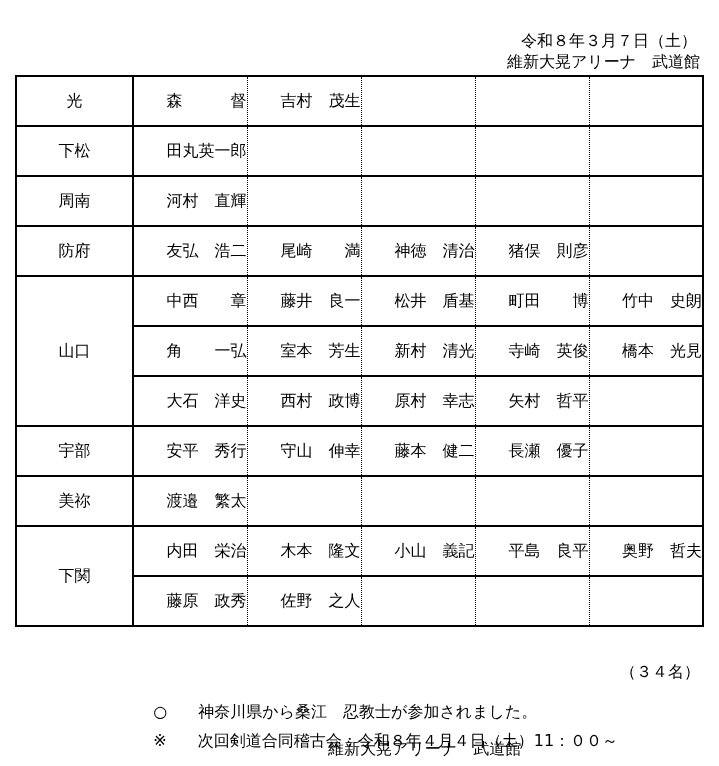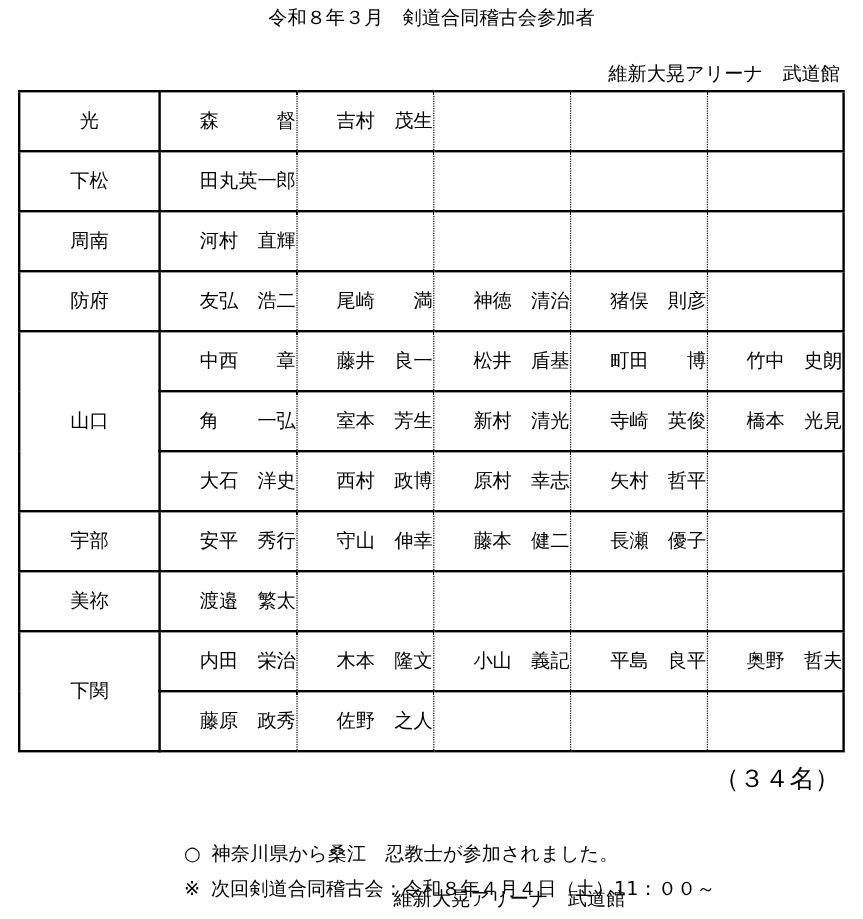--- a/index.html
+++ b/index.html
@@ -65,49 +65,49 @@
   }
   td.name {
     vertical-align: middle;
     padding-left: 13px;
     white-space: pre;
     border-left: 1px dotted #000;
     text-align: right;
   }
   .total {
     position: absolute;
-    top: 635px;
+    top: 662px;
     right: 19px;
     white-space: pre;
-    font-size: 21px;
+    font-size: 16px;
   }
   .note {
     position: absolute;
     left: 133px;
     white-space: pre;
     font-size: 16px;
   }
   .note .marker { display: inline-block; }
-  .note .note-text { margin-left: 9px; }
+  .note .note-text { margin-left: 31px; }
   .note1 { top: 683px; }
   .note2 { top: 712px; }
   .note3 {
     position: absolute;
     left: 328px;
     top: 739px;
     white-space: pre;
     font-size: 16px;
   }
 </style>
 </head>
 <body>
 
 <div class="page">
 
-  <div class="title">令和８年３月　剣道合同稽古会参加者</div>
+  <div class="hdr-date">令和８年３月７日（土）</div>
   <div class="hdr-venue">維新大晃アリーナ　武道館</div>
 
   <table class="roster">
     <colgroup>
       <col style="width:117px">
       <col style="width:114px">
       <col style="width:114px">
       <col style="width:114px">
       <col style="width:114px">
       <col style="width:114px">

